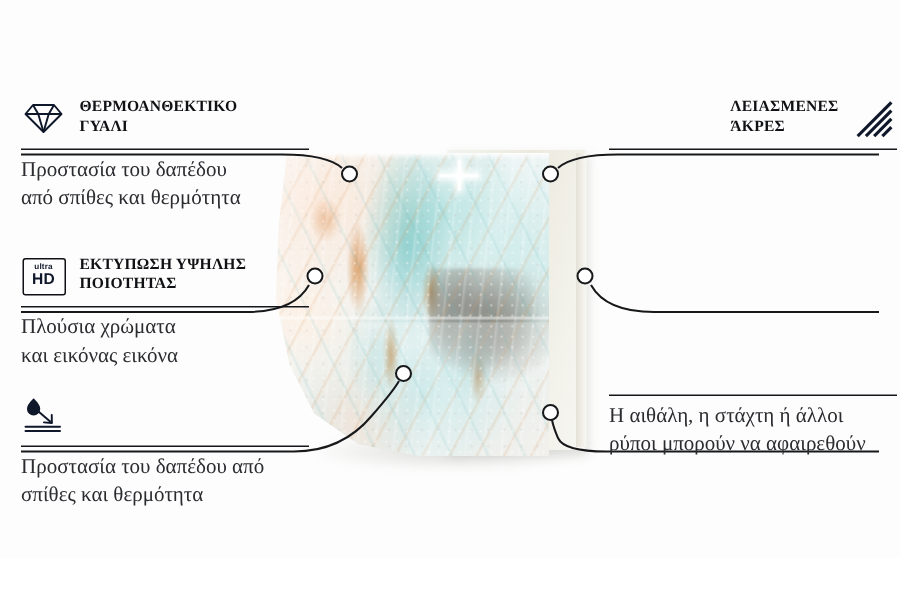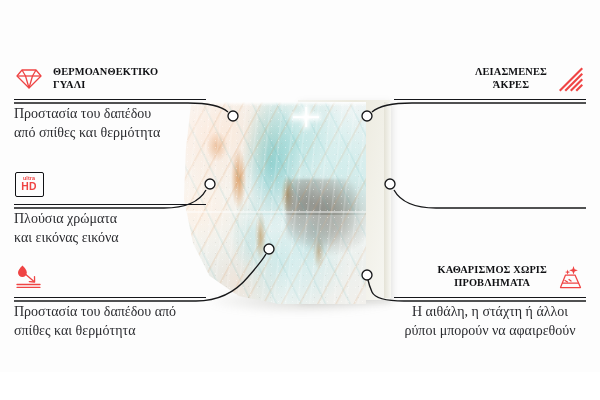--- a/index.html
+++ b/index.html
@@ -196,21 +196,21 @@
     stroke: #17181a;
     stroke-width: 1.35;
   }
 
   
   .feature {
     position: absolute;
     width: 192px;
   }
   .feature.left  { left: 14px;  text-align: left; }
-  .feature.right { right: 14px; text-align: center; }
+  .feature.right { right: 2px; text-align: left; }
 
   .feature-head {
     display: flex;
     align-items: center;
     gap: 9px;
     min-height: 34px;
   }
   .feature.right .feature-head {
     flex-direction: row-reverse;
   }
@@ -238,21 +238,21 @@
   }
 
   
   .icon-box {
     flex: 0 0 auto;
     width: 30px;
     height: 30px;
     display: flex;
     align-items: center;
     justify-content: center;
-    color: #ef4444;
+    color: #0f172a;
   }
   .icon-box svg { display: block; }
   .hd-badge {
     width: 27px;
     height: 23px;
     border: 1.5px solid #101114;
     border-radius: 2px;
     display: flex;
     flex-direction: column;
     align-items: center;
@@ -340,20 +340,22 @@
   </div>
 
   <div class="feature left" style="top:167px">
     <div class="feature-head">
       <span class="icon-box">
         <span class="hd-badge">
           <span class="hd-ultra">ultra</span>
           <span class="hd-hd">HD</span>
         </span>
       </span>
+      <span class="feature-title">ΕΚΤΥΠΩΣΗ ΥΨΗΛΗΣ
+ΠΟΙΟΤΗΤΑΣ</span>
     </div>
     <div class="feature-rule"></div>
     <div class="feature-desc">Πλούσια χρώματα
 και εικόνας εικόνα</div>
   </div>
 
   <div class="feature left" style="top:260px">
     <div class="feature-head">
       <span class="icon-box">
         <svg width="28" height="26" viewBox="0 0 28 26" fill="none" stroke="currentColor" stroke-width="1.3" stroke-linecap="round" stroke-linejoin="round">
@@ -381,32 +383,18 @@
         </svg>
       </span>
       <span class="feature-title">ΛΕΙΑΣΜΕΝΕΣ
 ΆΚΡΕΣ</span>
     </div>
     <div class="feature-rule"></div>
   </div>
 
 
   <div class="feature right" style="top:260px">
-    <div class="feature-head">
-      <span class="icon-box">
-        <svg width="28" height="26" viewBox="0 0 28 26" fill="none" stroke="currentColor" stroke-width="1.25" stroke-linecap="round" stroke-linejoin="round">
-          <path d="M3.5 23.5 L8.5 11 H18 L23.5 23.5 Z"></path>
-          <path d="M5.5 19 H21.5"></path>
-          <path d="M8 16.5 L10.5 18"></path>
-          <path d="M12 15.5 L14 17"></path>
-          <path d="M16.5 2 L17.6 5.2 L20.8 6.3 L17.6 7.4 L16.5 10.6 L15.4 7.4 L12.2 6.3 L15.4 5.2 Z" fill="currentColor" stroke="none"></path>
-          <path d="M10.6 5.5 L11.3 7.4 L13.2 8.1 L11.3 8.8 L10.6 10.7 L9.9 8.8 L8 8.1 L9.9 7.4 Z" fill="currentColor" stroke="none"></path>
-        </svg>
-      </span>
-      <span class="feature-title">ΚΑΘΑΡΙΣΜΟΣ ΧΩΡΙΣ
-ΠΡΟΒΛΗΜΑΤΑ</span>
-    </div>
     <div class="feature-rule"></div>
     <div class="feature-desc">Η αιθάλη, η στάχτη ή άλλοι
 ρύποι μπορούν να αφαιρεθούν</div>
   </div>
 
 </div>
 
 </body></html>

